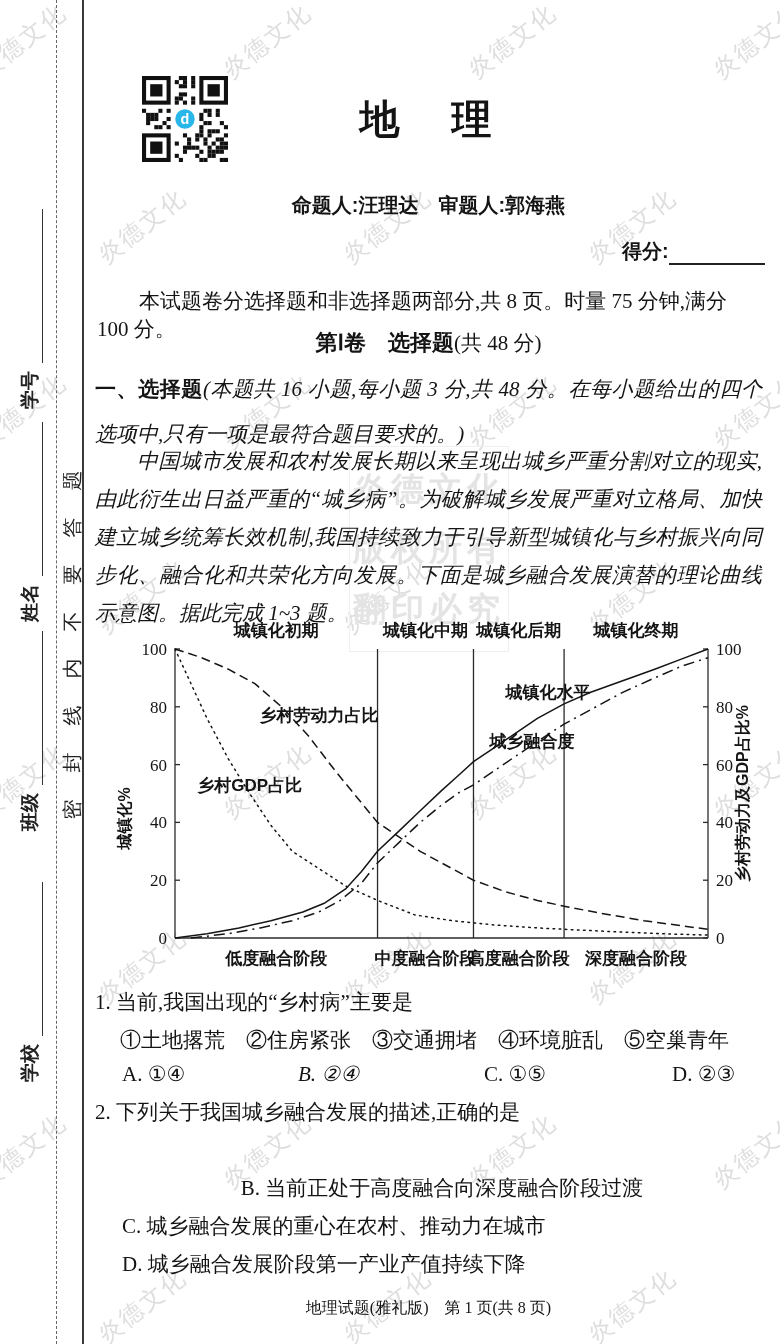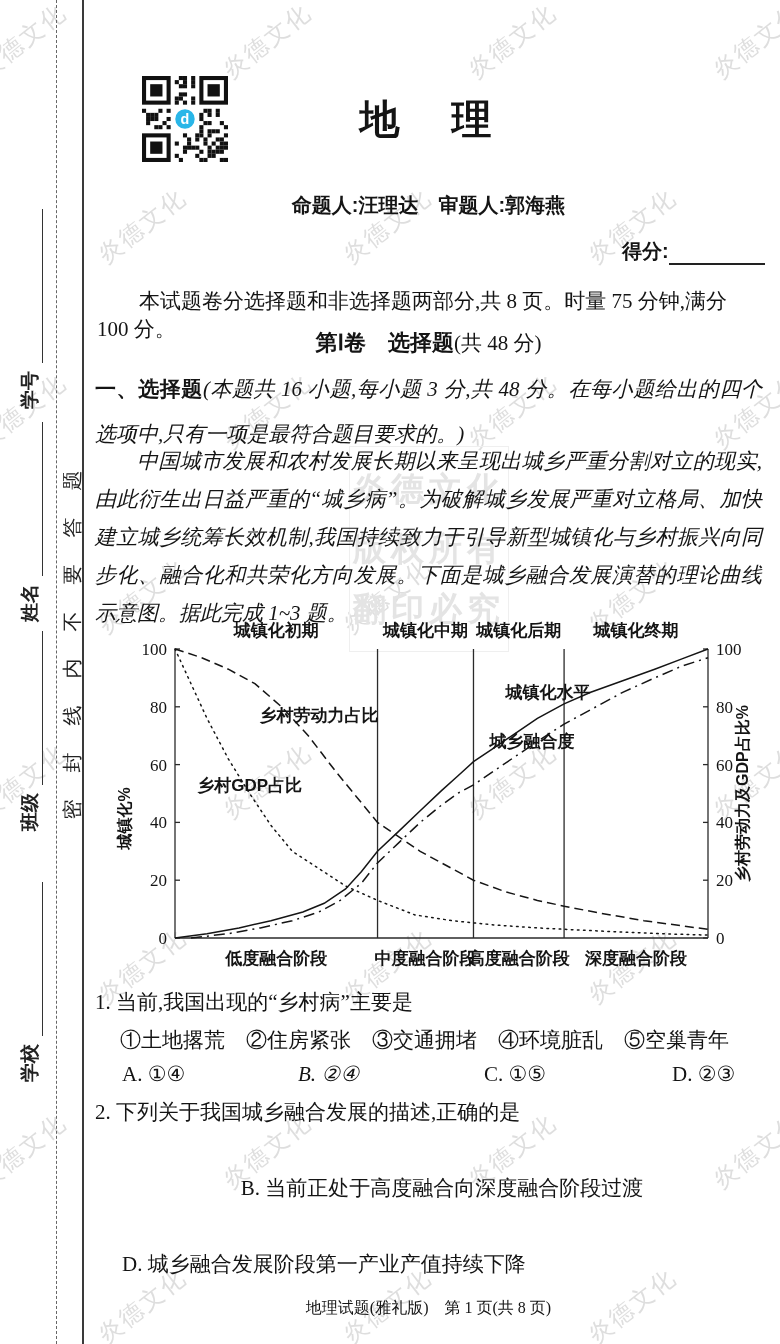--- a/index.html
+++ b/index.html
@@ -308,17 +308,18 @@
     <span class="opt-abs" style="left:122px;top:1062px;">A. ①④</span>
     <span class="opt-abs" style="left:298px;top:1062px;font-style:italic;">B. ②④</span>
     <span class="opt-abs" style="left:484px;top:1062px;">C. ①⑤</span>
     <span class="opt-abs" style="left:672px;top:1062px;">D. ②③</span>
 
     <div class="qline" style="top:1098px;">
       <span>2.</span>
       <span>下列关于我国城乡融合发展的描述,正确的是</span>
     </div>
     <div class="qline" style="top:1174px;left:122px;text-align:center;">B. 当前正处于高度融合向深度融合阶段过渡</div>
+    <div class="qline" style="top:1212px;left:122px;">C. 城乡融合发展的重心在农村、推动力在城市</div>
     <div class="qline" style="top:1250px;left:122px;">D. 城乡融合发展阶段第一产业产值持续下降</div>
 
     <div class="footer">地理试题(雅礼版)　第 1 页(共 8 页)</div>
   </div>
 </div>
 
 </body></html>

